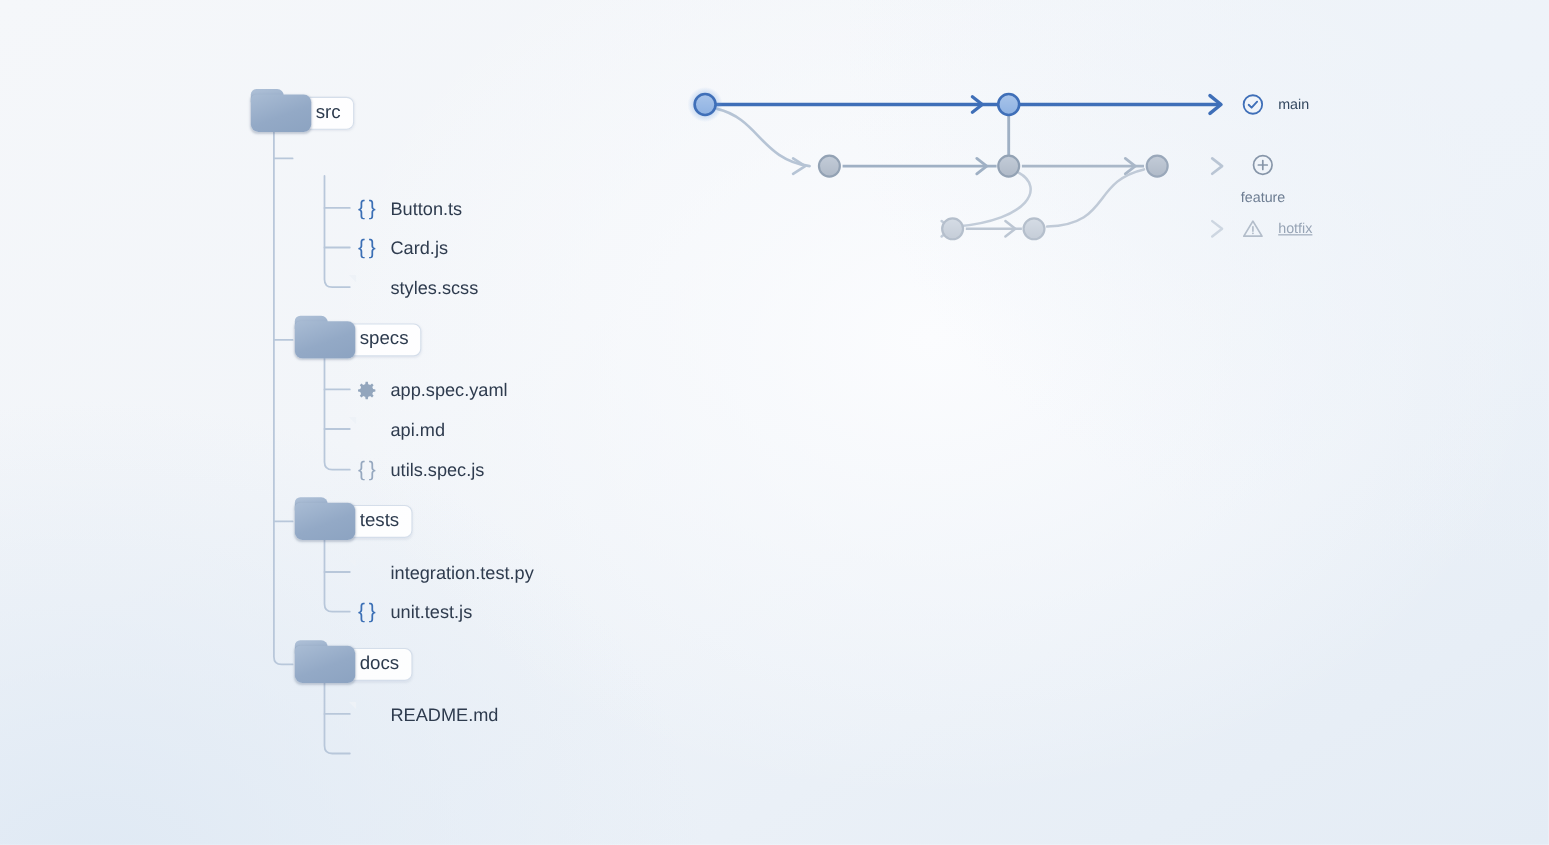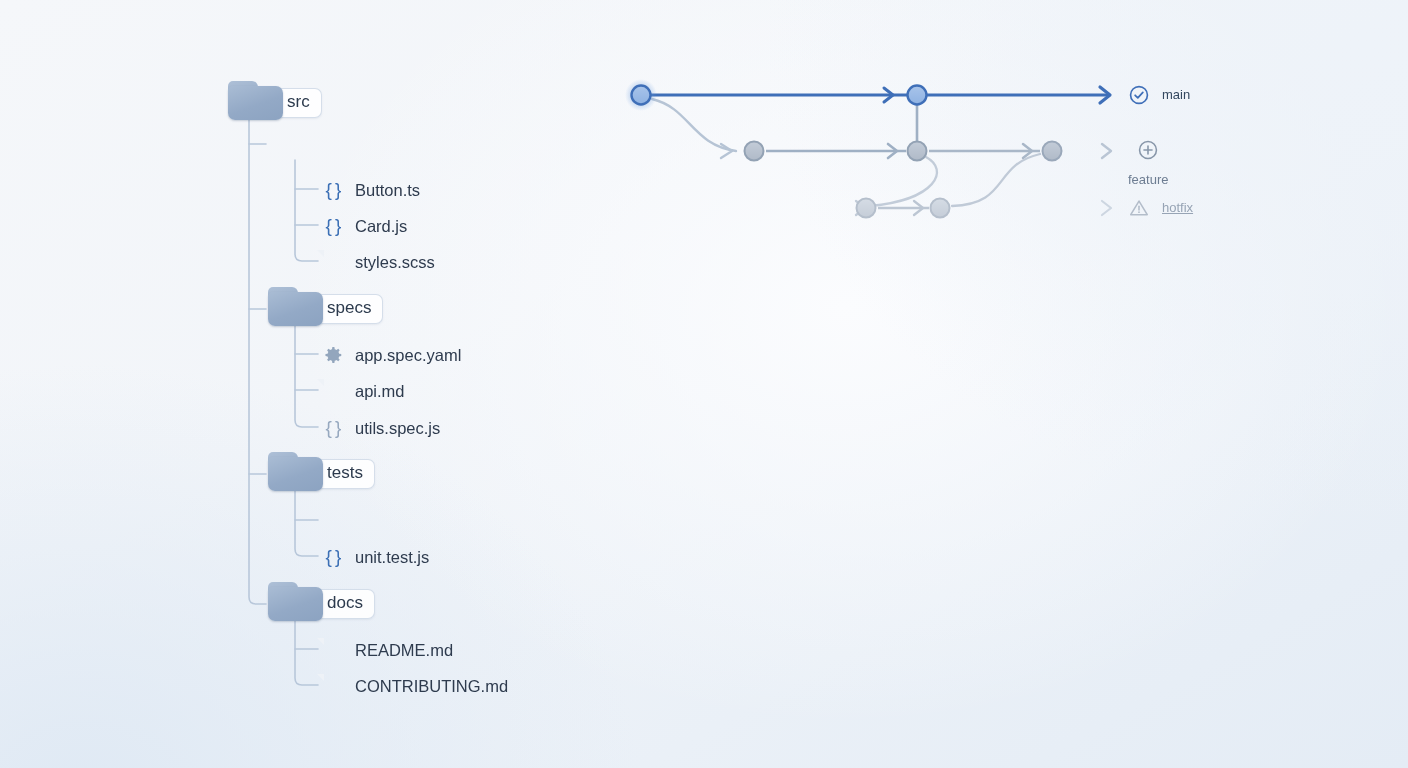--- a/index.html
+++ b/index.html
@@ -249,40 +249,40 @@
     </div>
 
     <div class="node" style="left:268px; top:459px;">
       <span class="folder-icon">
         <span class="fld-tab"></span>
           <span class="fld-back"></span>
       </span>
       <span class="folder-label">tests</span>
     </div>
 
+    <div class="node" style="left:320px; top:506px;">
+      <span class="file-icon"><span class="ic-doc"></span></span>
+      <span class="file-label">integration.test.py</span>
+    </div>
     <div class="node" style="left:320px; top:542px;">
       <span class="file-icon ic-braces">{ }</span>
       <span class="file-label">unit.test.js</span>
     </div>
 
     <div class="node" style="left:268px; top:589px;">
       <span class="folder-icon">
         <span class="fld-tab"></span>
           <span class="fld-back"></span>
       </span>
       <span class="folder-label">docs</span>
     </div>
 
     <div class="node" style="left:320px; top:635px;">
       <span class="file-icon"><span class="ic-doc"></span></span>
       <span class="file-label">README.md</span>
-    </div>
-    <div class="node" style="left:320px; top:671px;">
-      <span class="file-icon"><span class="ic-doc"></span></span>
-      <span class="file-label">CONTRIBUTING.md</span>
     </div>
 
   </div>
 
   <div class="graph">
 
     <svg class="graph-svg" viewBox="0 0 868 300">
       <defs>
         <linearGradient id="fadeMain" x1="0" y1="0" x2="1" y2="0">
           <stop offset="0" stop-color="#c7d3e2" stop-opacity="0"></stop>

